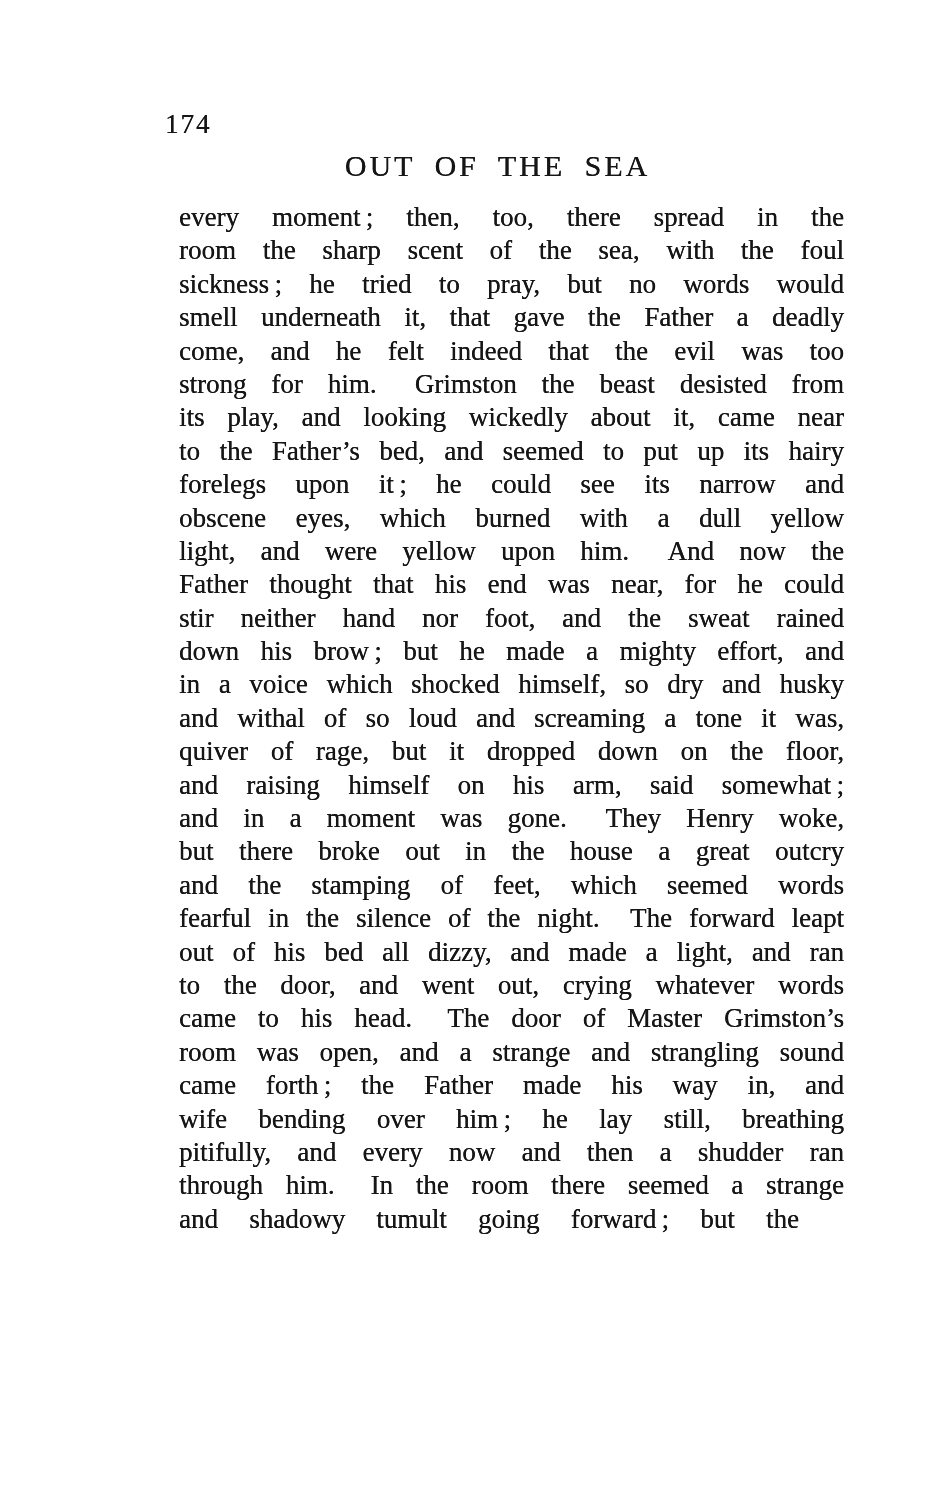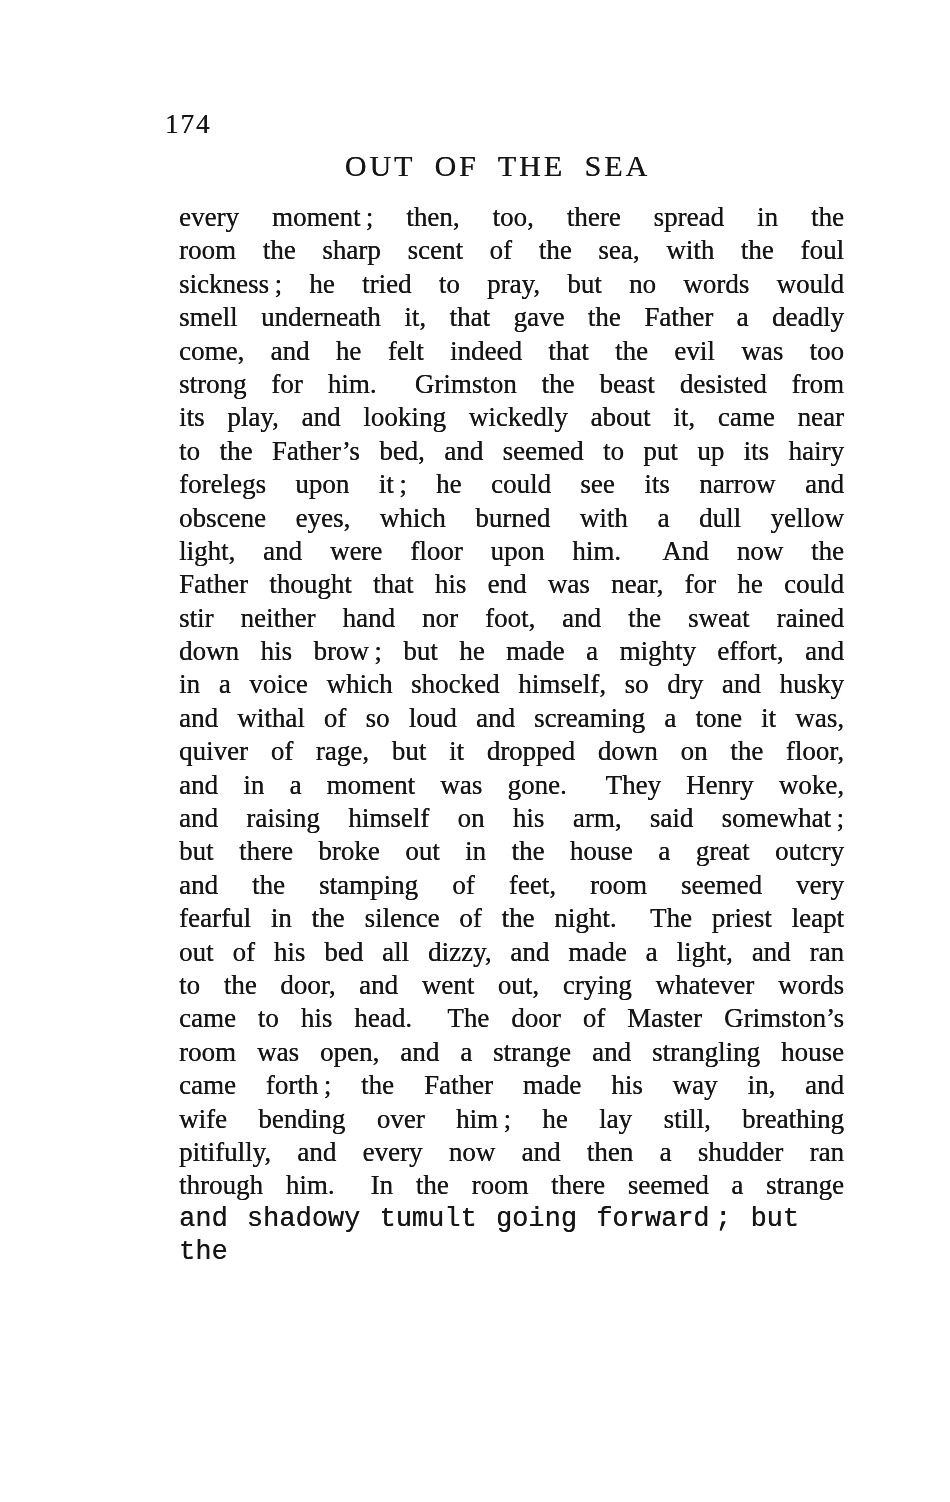--- a/index.html
+++ b/index.html
@@ -53,21 +53,20 @@
     margin-top: 35px;
   }
   .line {
     height: 33.4px;
     text-align: justify;
     text-align-last: justify;
   }
   
   .bodytext div.line:last-of-type {
     width: 620px;
-    font-family: Liberation Mono, monospace;
   }
 </style>
 </head>
 <body>
 
 <div class="page">
   <div class="header ink">
     <span class="pagenum">174</span>
     <span class="title">OUT OF THE SEA</span>
   </div>
@@ -76,35 +75,35 @@
     <div class="line">every moment ; then, too, there spread in the</div>
       <div class="line">room the sharp scent of the sea, with the foul</div>
       <div class="line">sickness ; he tried to pray, but no words would</div>
       <div class="line">smell underneath it, that gave the Father a deadly</div>
       <div class="line">come, and he felt indeed that the evil was too</div>
       <div class="line">strong for him.  Grimston the beast desisted from</div>
       <div class="line">its play, and looking wickedly about it, came near</div>
       <div class="line">to the Father’s bed, and seemed to put up its hairy</div>
       <div class="line">forelegs upon it ; he could see its narrow and</div>
       <div class="line">obscene eyes, which burned with a dull yellow</div>
-      <div class="line">light, and were floor upon him.  And now the</div>
+      <div class="line">light, and were yellow upon him.  And now the</div>
       <div class="line">Father thought that his end was near, for he could</div>
       <div class="line">stir neither hand nor foot, and the sweat rained</div>
       <div class="line">down his brow ; but he made a mighty effort, and</div>
       <div class="line">in a voice which shocked himself, so dry and husky</div>
       <div class="line">and withal of so loud and screaming a tone it was,</div>
       <div class="line">quiver of rage, but it dropped down on the floor,</div>
+      <div class="line">and raising himself on his arm, said somewhat ;</div>
       <div class="line">and in a moment was gone.  They Henry woke,</div>
-      <div class="line">and raising himself on his arm, said somewhat ;</div>
       <div class="line">but there broke out in the house a great outcry</div>
-      <div class="line">and the stamping of feet, room seemed very</div>
-      <div class="line">fearful in the silence of the night.  The priest leapt</div>
+      <div class="line">and the stamping of feet, which seemed words</div>
+      <div class="line">fearful in the silence of the night.  The forward leapt</div>
       <div class="line">out of his bed all dizzy, and made a light, and ran</div>
       <div class="line">to the door, and went out, crying whatever words</div>
       <div class="line">came to his head.  The door of Master Grimston’s</div>
-      <div class="line">room was open, and a strange and strangling house</div>
+      <div class="line">room was open, and a strange and strangling sound</div>
       <div class="line">came forth ; the Father made his way in, and</div>
       <div class="line">wife bending over him ; he lay still, breathing</div>
       <div class="line">pitifully, and every now and then a shudder ran</div>
       <div class="line">through him.  In the room there seemed a strange</div>
       <div class="line">and shadowy tumult going forward ; but the</div>
   </div>
 </div>
 
 </body></html>

